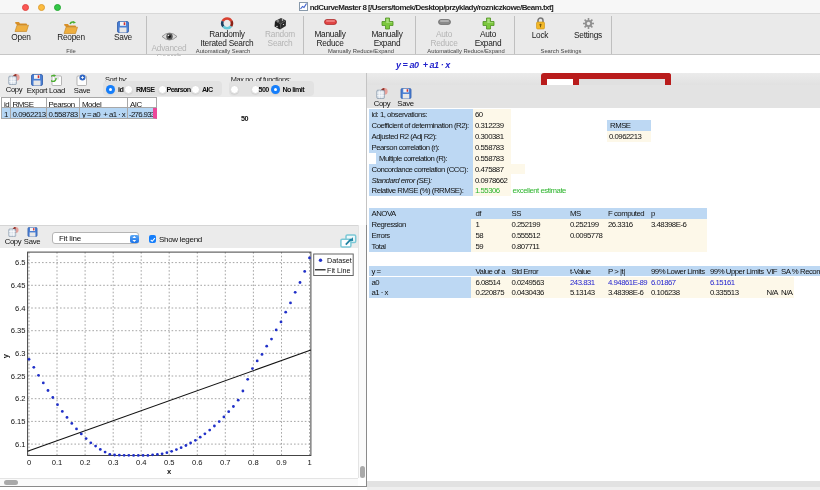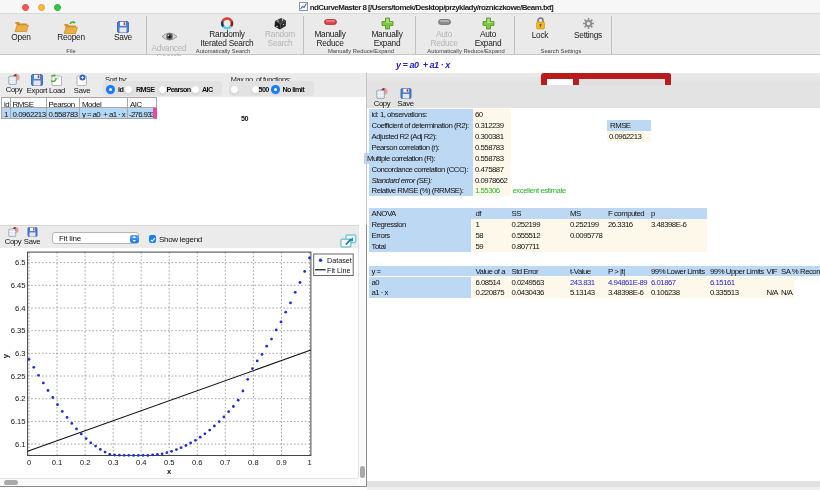--- a/index.html
+++ b/index.html
@@ -373,24 +373,24 @@
       <rect x="2.5" y="6.5" width="7" height="5" fill="#e8e8e8"></rect>
     </svg>Save</div>
 <div class="bl" style="left:368.5px;top:109.3px;width:104.5px;">id: 1, observations:</div>
 <div class="cr" style="left:473px;top:109.3px;width:37.5px;">60</div>
 <div class="bl" style="left:368.5px;top:120.1px;width:104.5px;">Coefficient of determination (R2):</div>
 <div class="cr" style="left:473px;top:120.1px;width:37.5px;">0.312239</div>
 <div class="bl" style="left:368.5px;top:131.0px;width:104.5px;">Adjusted R2 (Adj R2):</div>
 <div class="cr" style="left:473px;top:131.0px;width:37.5px;">0.300381</div>
 <div class="bl" style="left:368.5px;top:141.8px;width:104.5px;">Pearson correlation (r):</div>
 <div class="cr" style="left:473px;top:141.8px;width:37.5px;">0.558783</div>
-<div class="bl" style="left:364px;top:152.7px;width:110px;">Multiple correlation (R):</div>
+<div class="bl" style="left:376px;top:152.7px;width:110px;">Multiple correlation (R):</div>
 <div class="cr" style="left:473px;top:152.7px;width:37.5px;">0.558783</div>
 <div class="bl" style="left:368.5px;top:163.6px;width:104.5px;">Concordance correlation (CCC):</div>
-<div class="cr" style="left:473px;top:163.6px;width:37px;">0.475887</div>
+<div class="cr" style="left:473px;top:163.6px;width:52px;">0.475887</div>
 <div class="bl" style="left:368.5px;top:174.4px;width:104.5px;font-style:italic;">Standard error (SE):</div>
 <div class="cr" style="left:473px;top:174.4px;width:37.5px;">0.0978662</div>
 <div class="bl" style="left:368.5px;top:185.2px;width:104.5px;">Relative RMSE (%) (RRMSE):</div>
 <div class="cr grn" style="left:473px;top:185.2px;width:37.5px;">1.55306</div>
 <div class="nv grn" style="left:512.5px;top:185.2px;">excellent estimate</div>
 <div class="bl" style="left:607px;top:120.1px;width:43.5px;">RMSE</div>
 <div class="cr" style="left:607px;top:131.0px;width:43.5px;">0.0962213</div>
 <div class="bl" style="left:368.5px;top:208.3px;width:338.5px;"></div>
 <div class="nv" style="left:371.5px;top:208.3px;">ANOVA</div>
 <div class="nv" style="left:475.5px;top:208.3px;">df</div>

